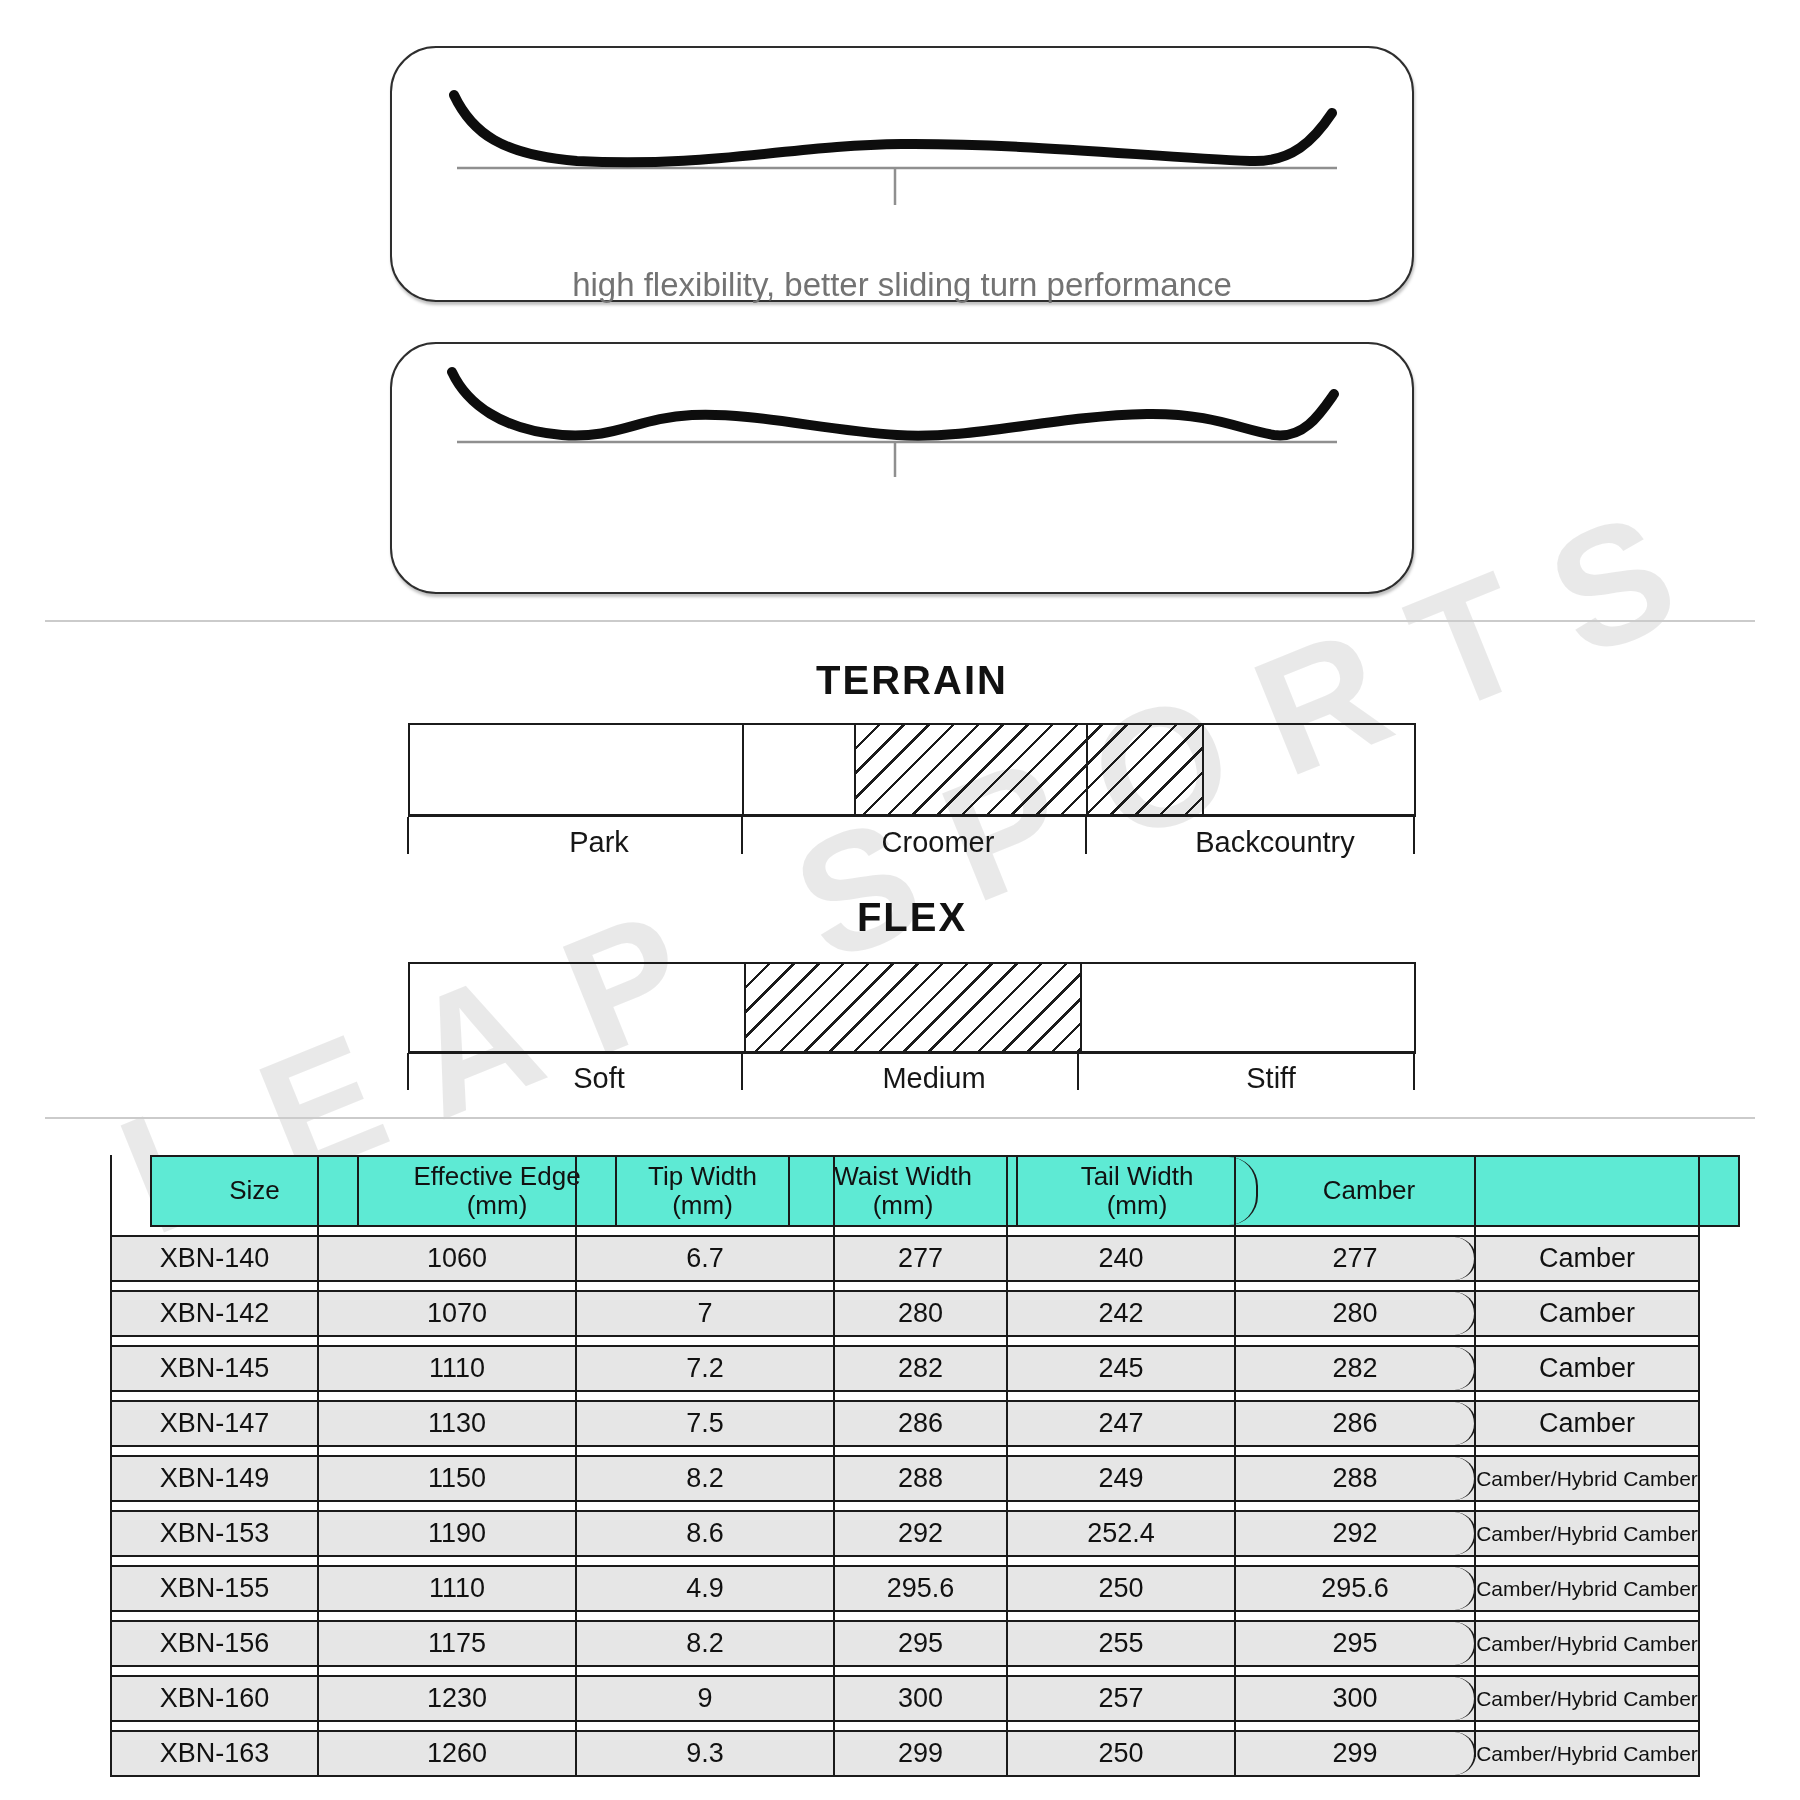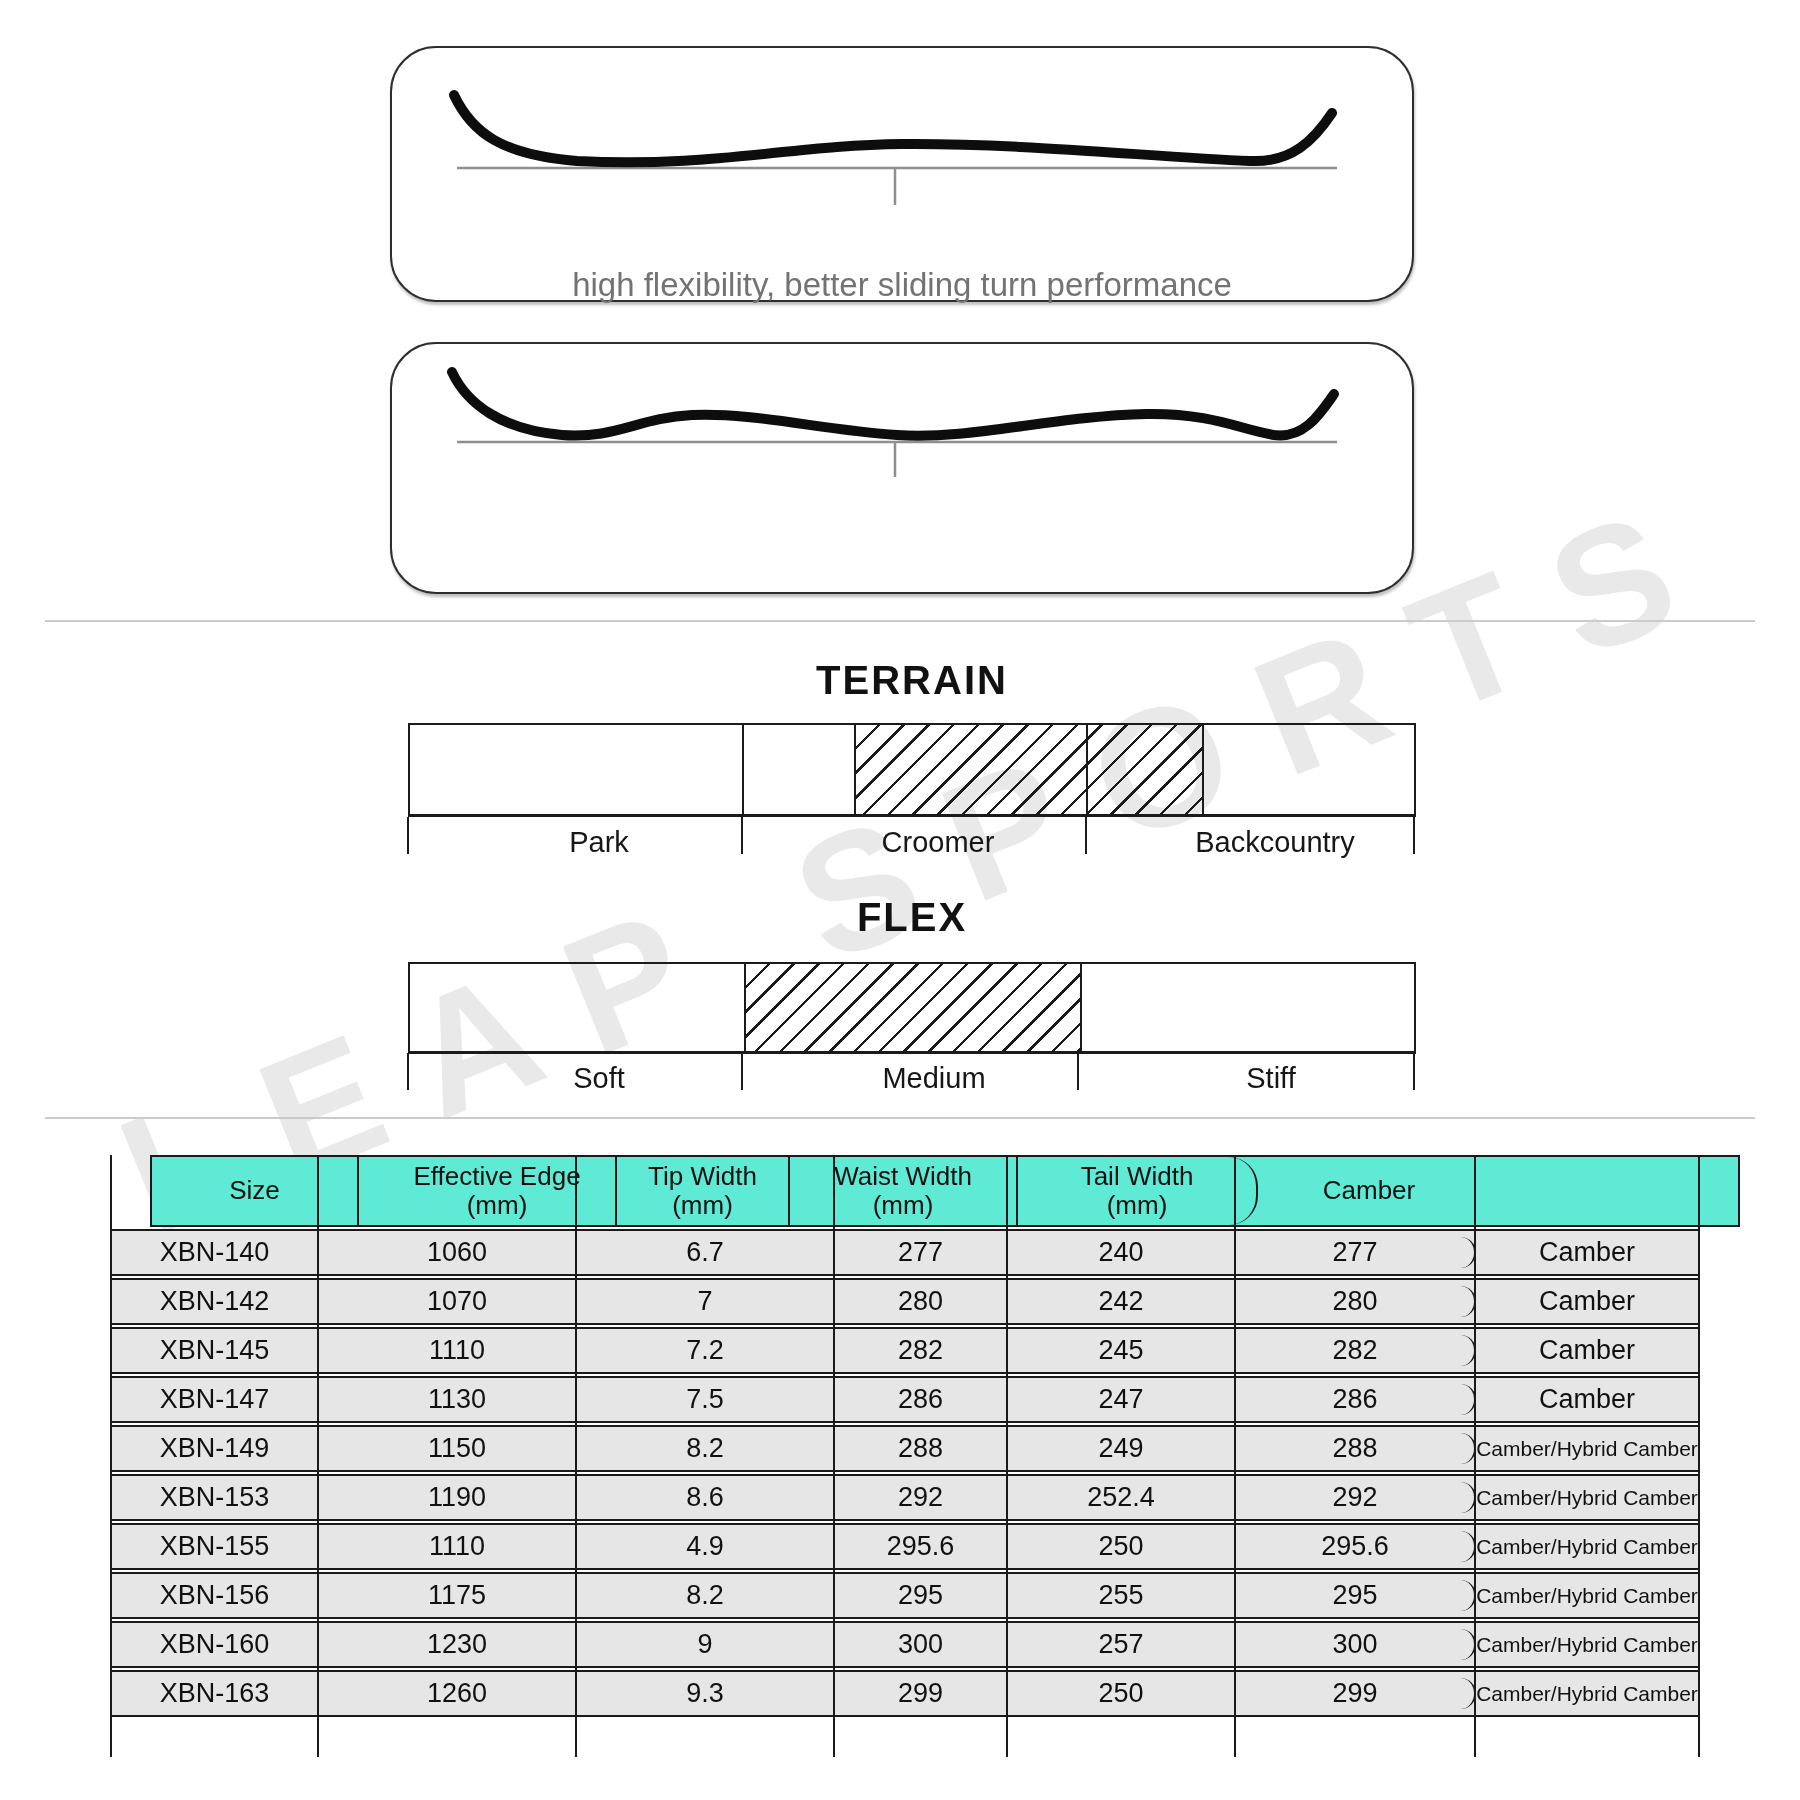--- a/index.html
+++ b/index.html
@@ -37,21 +37,21 @@
     border-right:2px solid #1b1b1b;box-sizing:border-box;
     background:repeating-linear-gradient(135deg,transparent 0,transparent 15px,#1b1b1b 15px,#1b1b1b 17.5px);}
   .tick{width:2px;height:37px;background:#1b1b1b;z-index:2;}
   .bar-label{text-align:center;font-size:29px;color:#161616;z-index:2;padding-left:24px;}
 
   
   #spec-table{left:110px;top:1155px;width:1590px;height:602px;z-index:4;}
   .t-row{position:relative;display:flex;width:1590px;box-sizing:border-box;
     border:2px solid #1a1a1a;}
   .t-head{height:72px;background:#5eead4;margin-left:40px;}
-  .t-body-row{height:47px;background:#e6e6e6;margin-top:2px;align-items:center;}
+  .t-body-row{height:47px;background:#e6e6e6;margin-top:8px;}
   .t-cell{box-sizing:border-box;border-right:2px solid #1a1a1a;display:flex;
     align-items:center;justify-content:center;text-align:center;
     font-size:27px;white-space:pre-line;line-height:1.12;}
   .t-cell:last-child{border-right:none;}
   .t-head .t-cell{font-size:26px;}
   .t-cell.small{font-size:21px;}
   .c0{width:207px;} .c1{width:258px;padding-left:20px;} .c2{width:258px;} .c3{width:173px;}
   .c4{width:228px;} .c5{width:240px;border-radius:29px;} .c6{width:222px;}
   .colline{position:absolute;top:0;width:2px;height:602px;background:#1a1a1a;}
 </style>

